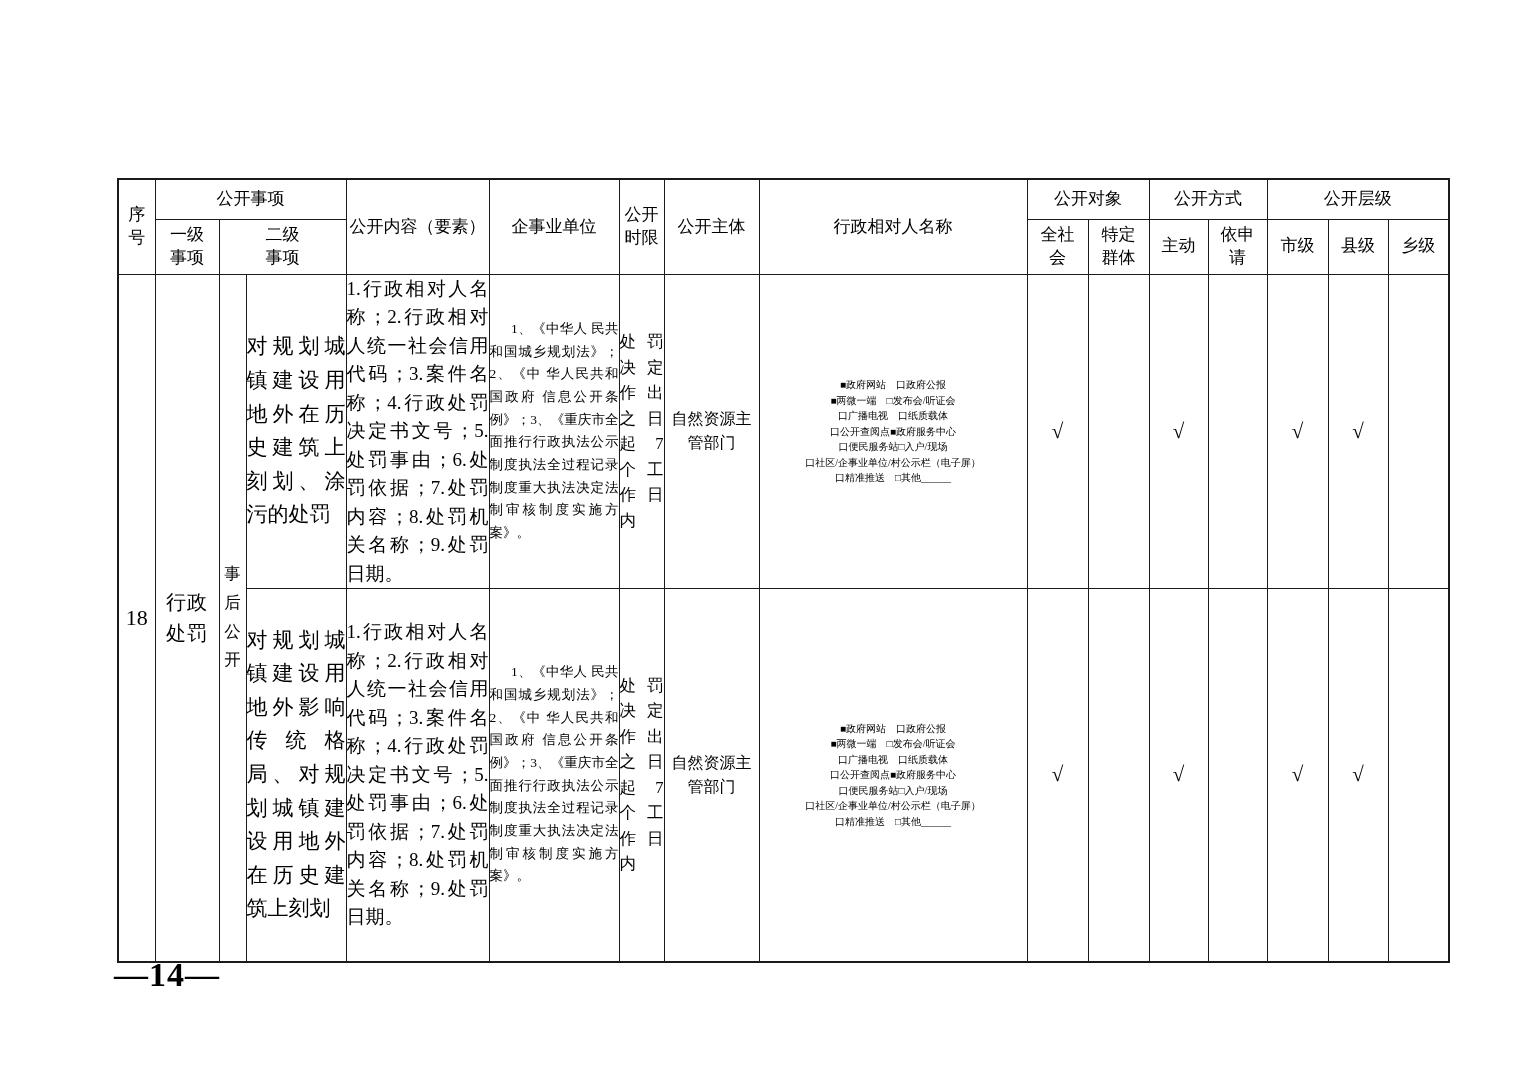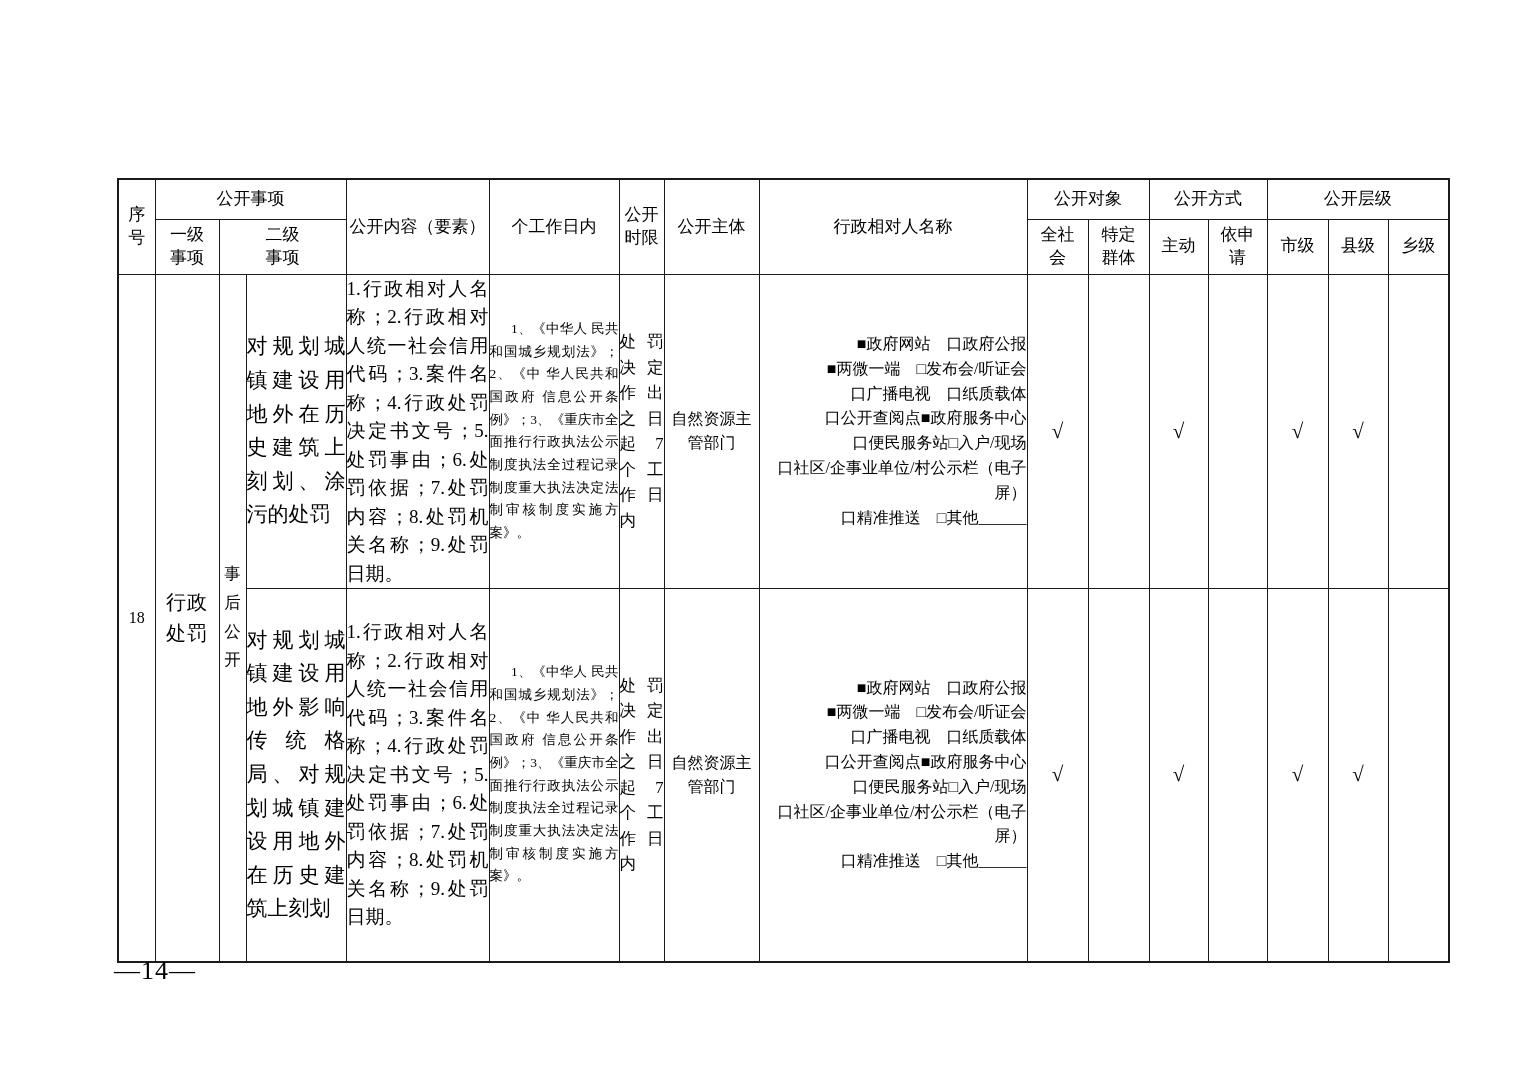--- a/index.html
+++ b/index.html
@@ -17,34 +17,34 @@
   }
   .disclosure td,.disclosure th{
     border:1.5px solid #1b1b1b;
     padding:0;vertical-align:middle;
     font-weight:normal;overflow:hidden;
   }
   .hd{
     font-weight:bold;font-size:17px;line-height:1.32;
     text-align:center;white-space:pre-line;
   }
-  .c-serial{font-size:16px;text-align:center;margin-top:32px;}
+  .c-serial{font-size:22px;text-align:center;margin-top:32px;}
   .c-level1{font-size:20px;text-align:center;white-space:pre-line;line-height:1.55;letter-spacing:1px;}
   .c-group{font-size:16.5px;text-align:center;white-space:pre-line;line-height:1.75;}
   .c-level2{font-size:21px;text-align:justify;text-justify:inter-ideograph;padding:2px 3px;line-height:1.6;}
   .c-content{font-size:19px;text-align:justify;text-justify:inter-ideograph;padding:2px 4px;line-height:1.5;}
   .c-basis{font-size:13.5px;text-align:justify;text-justify:inter-ideograph;padding:2px 3px;line-height:1.68;text-indent:1.6em;margin-top:19px;}
   .c-time{font-size:16.5px;text-align:justify;text-justify:inter-ideograph;padding:0 3px;line-height:1.55;}
   .c-subject{font-size:16px;text-align:center;line-height:1.5;padding:0 2px;}
-  .c-channels{font-size:16px;text-align:right;padding:0 2px 0 5px;line-height:1.55;white-space:pre-line;}
+  .c-channels{font-size:10px;text-align:center;padding:0 2px 0 5px;line-height:1.55;white-space:pre-line;}
   .c-check{font-size:21px;text-align:center;}
 
   .page-number{
     position:absolute;left:114px;top:956px;
-    font-size:26px;letter-spacing:1px;
+    font-size:34px;letter-spacing:1px;font-weight:bold;
   }
 </style>
 </head>
 <body>
 
 <div class="sheet">
 
   <table class="disclosure">
     <colgroup>
       <col style="width:37px">
@@ -64,21 +64,21 @@
         <col style="width:60px">
         <col style="width:61px">
     </colgroup>
 
     <tbody>
         <tr style="height:40px">
       <th class="hd" rowspan="2">序
 号</th>
       <th class="hd" colspan="3">公开事项</th>
       <th class="hd" rowspan="2">公开内容（要素）</th>
-      <th class="hd" rowspan="2">个工作日内</th>
+      <th class="hd" rowspan="2">企事业单位</th>
       <th class="hd" rowspan="2">公开
 时限</th>
       <th class="hd" rowspan="2">公开主体</th>
       <th class="hd" rowspan="2">行政相对人名称</th>
       <th class="hd" colspan="2">公开对象</th>
       <th class="hd" colspan="2">公开方式</th>
       <th class="hd" colspan="3">公开层级</th>
     </tr>
 
     <tr style="height:55px">

